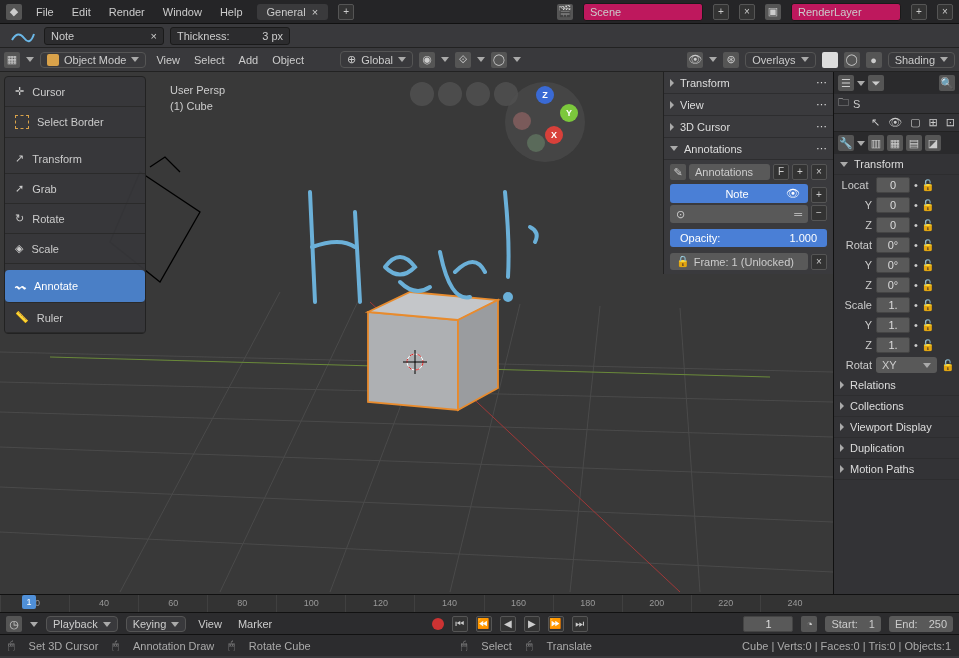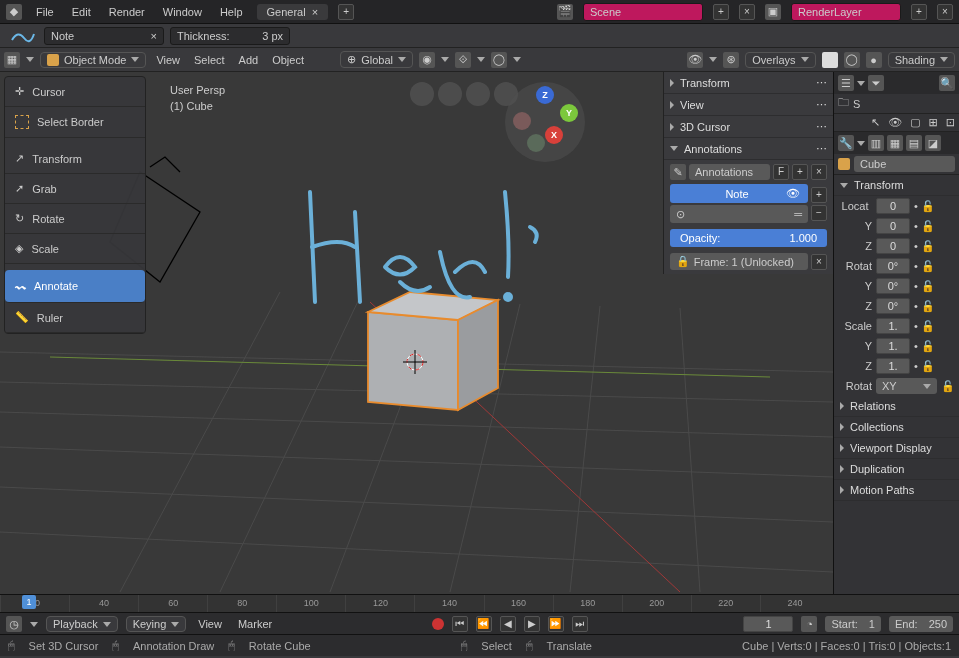--- a/index.html
+++ b/index.html
@@ -325,24 +325,20 @@
     </div>
 
     <div class="prop-tabs">
       <span class="icon-sq">🔧</span>
         <span class="tri down"></span>
       <span class="icon-sq">▥</span>
       <span class="icon-sq">▦</span>
       <span class="icon-sq">▤</span>
       <span class="icon-sq">◪</span>
     </div>
-    <div class="prop-row" style="border-bottom:1px solid #222">
-      <span style="width:12px;height:12px;background:#d9a24a;border-radius:2px"></span>
-      <span class="pill" style="flex:1">Cube</span>
-    </div>
     <div class="panel-hdr">
         <span class="tri down"></span>
         <span>Transform</span>
       </div>
 
     <div class="prop-row">
         <span style="width:34px;text-align:center">Locat</span>
         <input class="num-field" value="0" style="">
         <span>•</span>
         <span>🔓</span>

